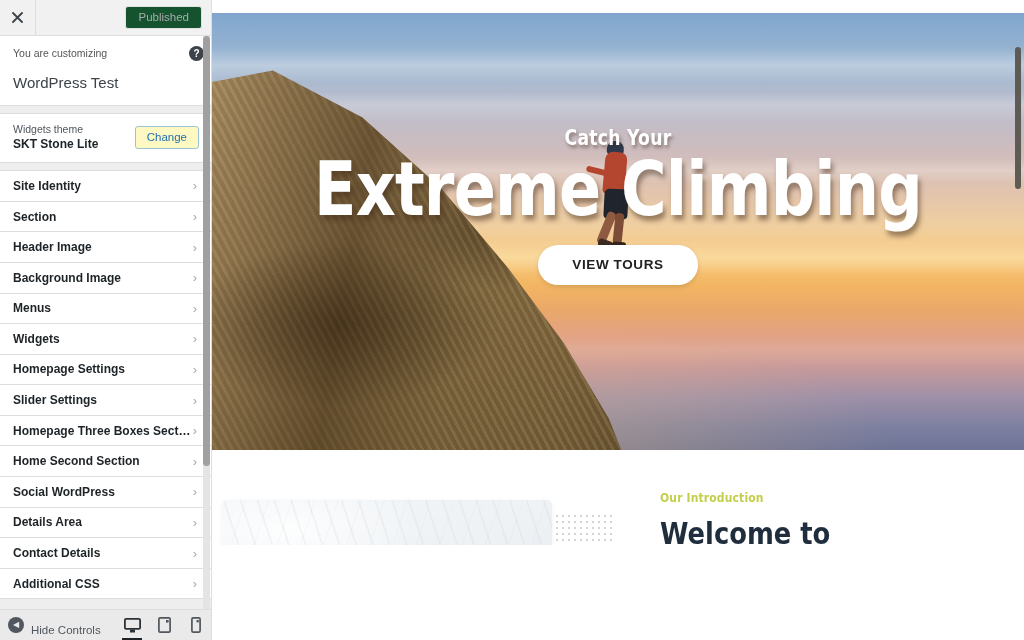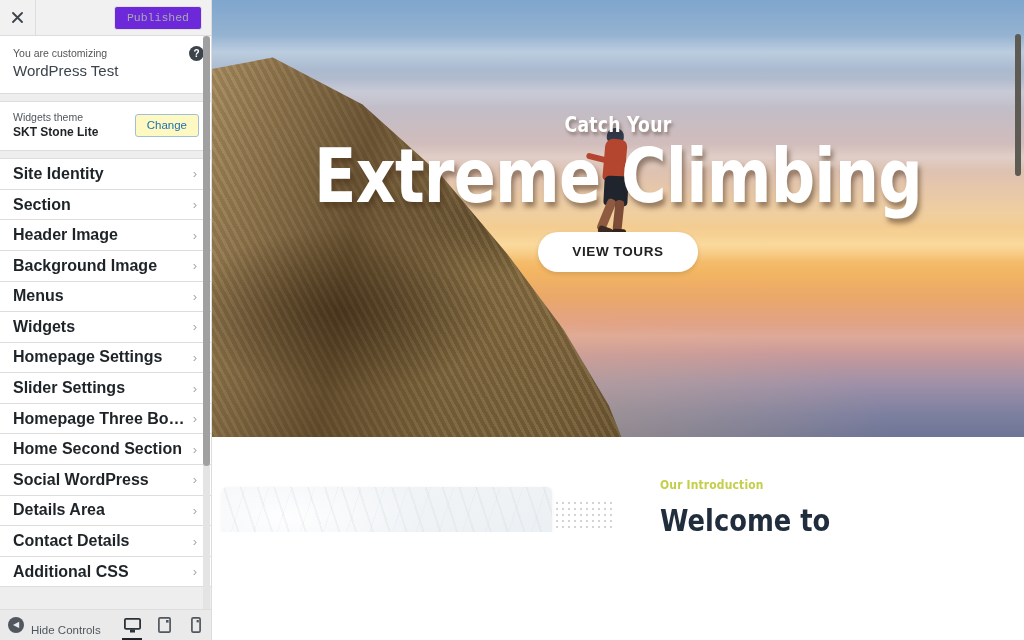--- a/index.html
+++ b/index.html
@@ -31,44 +31,43 @@
     background: #f1f1f1;
     border-right: 1px solid #ddd;
     display: flex; align-items: center; justify-content: center;
     color: #444; font-size: 13px; cursor: pointer;
   }
   .cz-close svg { display: block; }
   .cz-spacer { flex: 1; }
   .cz-publish {
     align-self: center;
     margin-right: 10px;
-    background: #6d28d9;
+    background: #14532d;
     border: 1px solid #e2e2e2;
     border-radius: 3px;
     color: #a7aaad;
     font-size: 11.5px;
     padding: 4px 12px 5px;
     cursor: default;
     white-space: nowrap;
-    font-family: Liberation Mono, monospace;
   }
 
   .cz-panel { width: 212px; background: #fff; }
 
   .cz-title-block {
     background: #fff;
     padding: 10px 13px 12px;
     border-bottom: 1px solid #ddd;
     position: relative;
   }
   .cz-customizing {
     font-size: 10.5px;
     color: #555;
     line-height: 14px;
-    margin-bottom: 1px;
+    margin-bottom: 13px;
   }
   .cz-sitename {
     font-size: 15px;
     color: #3c434a;
     line-height: 20px;
     font-weight: 400;
   }
   .cz-help {
     position: absolute; right: 8px; top: 10px;
     width: 15px; height: 15px; border-radius: 50%;
@@ -122,21 +121,21 @@
 
   .cz-item {
     background: #fff;
     border-bottom: 1px solid #ddd;
     height: 30.6px;
     padding: 0 13px;
     display: flex; align-items: center; justify-content: space-between;
     cursor: pointer;
   }
   .cz-item-label {
-    font-size: 16px; font-weight: bold; color: #1d2327;
+    font-size: 12px; font-weight: bold; color: #1d2327;
     white-space: nowrap; overflow: hidden; text-overflow: ellipsis;
   }
   .cz-chevron {
     color: #a7aaad; font-size: 13px; line-height: 1;
     flex: none; margin-right: 2px;
   }
 
   
   .cz-scrolltrack {
     position: absolute; right: 1px; top: 36px;
@@ -176,21 +175,21 @@
     color: #50575e;
   }
   .cz-dev.active::after {
     content: ""; position: absolute; left: 6px; right: 6px; bottom: 0;
     height: 3px; background: #1d2327;
   }
   .cz-dev svg { display: block; }
 
   
   #preview {
-    position: absolute; left: 212px; top: 0;
+    position: absolute; left: 212px; top: 13px;
     width: 812px; height: 532px;
     background: #6d28d9; overflow: hidden;
   }
 
   
   .hero {
     position: relative;
     width: 812px; height: 437px;
     overflow: hidden;
     background: #9fb3cc;

